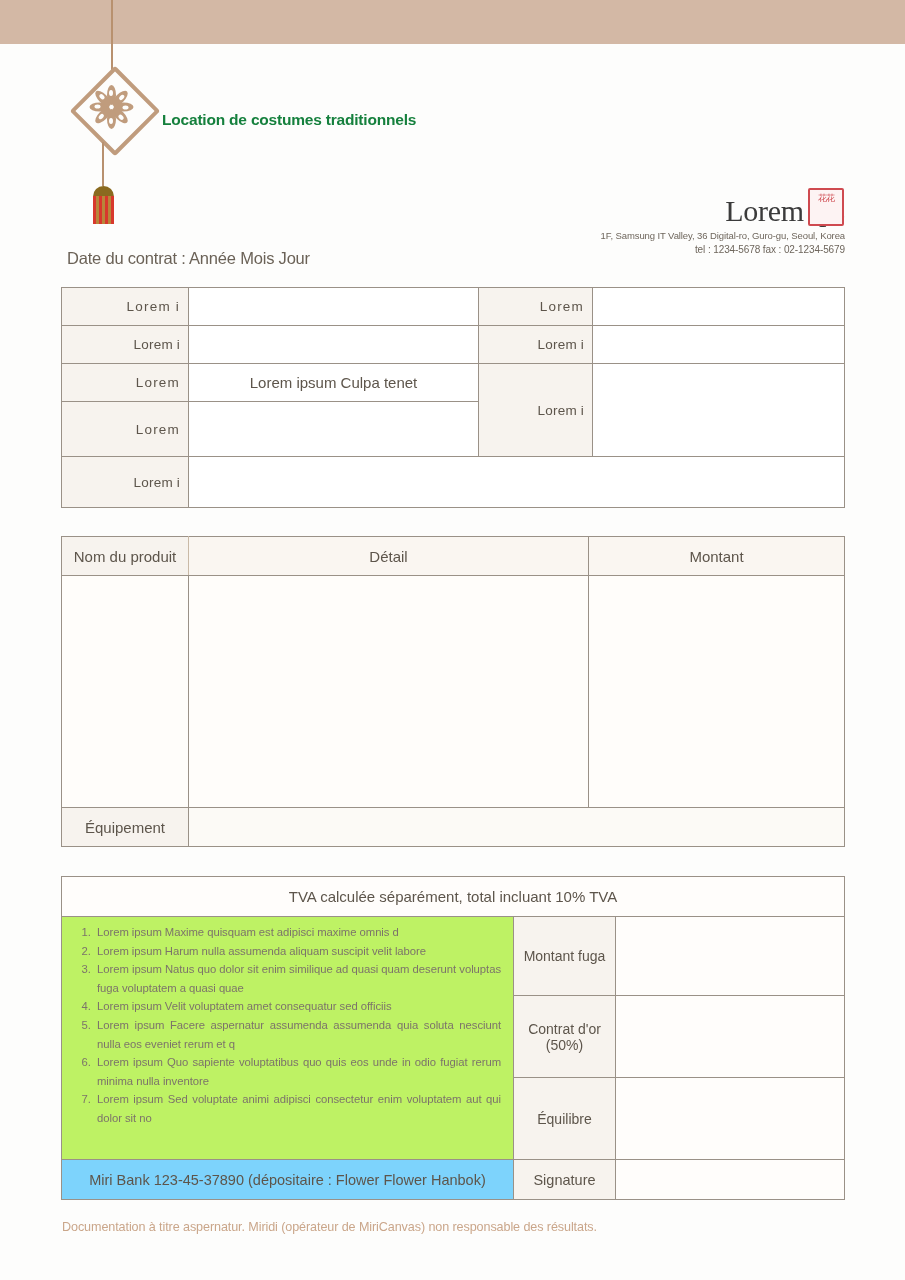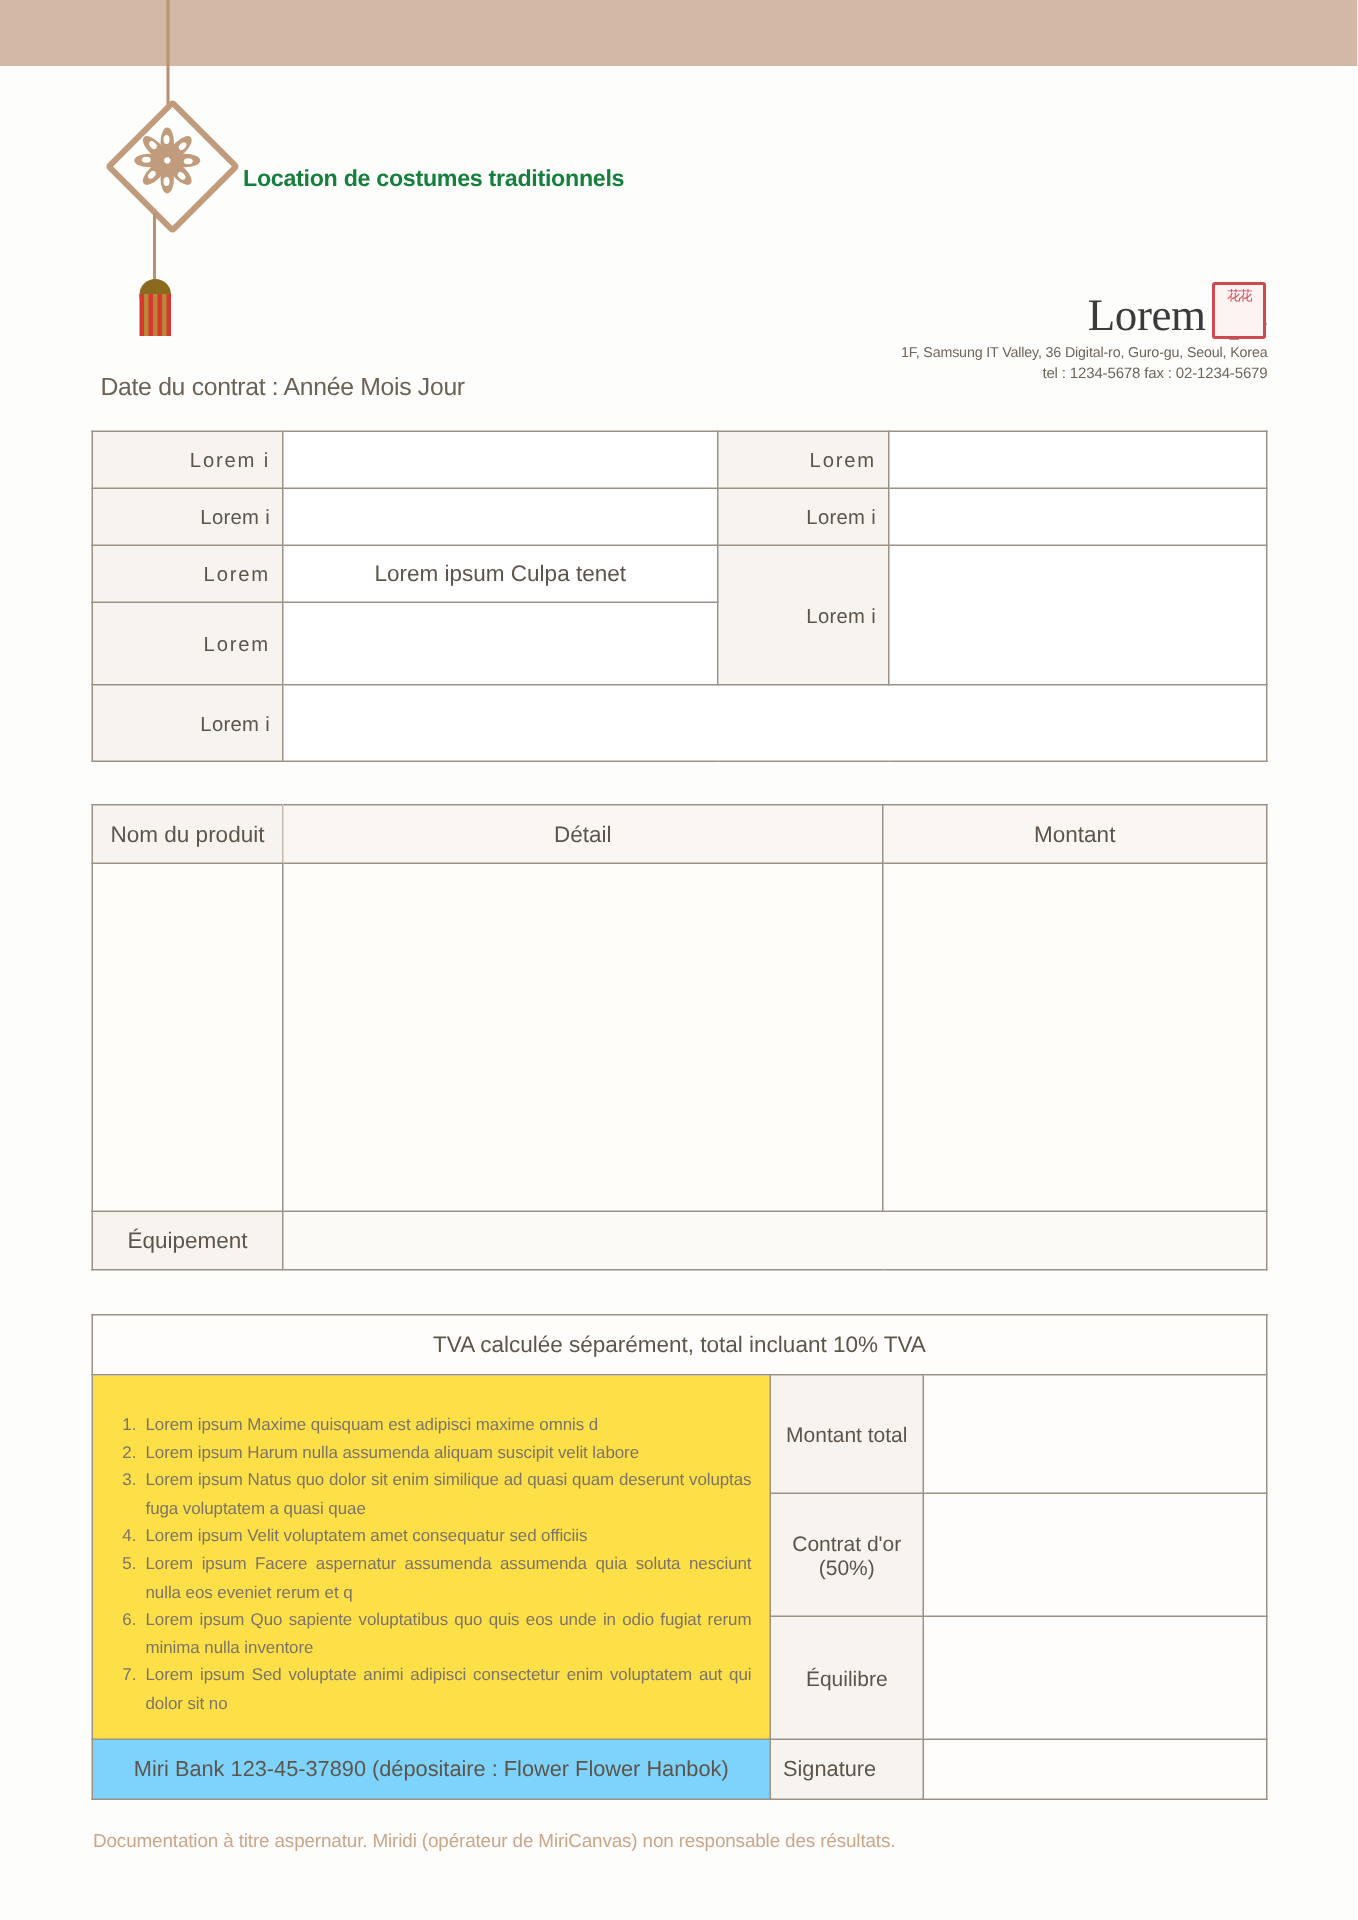--- a/index.html
+++ b/index.html
@@ -228,22 +228,22 @@
     width: 783px;
   }
   .t-terms .note td {
     height: 39px;
     text-align: center;
     font-size: 15px;
     background: #fffdfb;
     color: #5d554b;
   }
   .terms-cell {
-    padding: 24px 12px 10px 10px;
-    background: #fde047;
+    padding: 6px 12px 10px 10px;
+    background: #bef264;
     vertical-align: top;
   }
   ol.terms {
     margin: 0;
     padding: 0 0 0 22px;
     list-style: decimal;
   }
   ol.terms li {
     font-size: 11.3px;
     line-height: 18.6px;
@@ -263,20 +263,21 @@
   .bank-cell {
     height: 39px;
     font-size: 14.5px;
     color: #5d554b;
     text-align: center;
     background: #7dd3fc;
   }
   .sig-lbl {
     height: 39px;
     background: #f7f3ee;
+    text-align: center;
     font-size: 14.5px;
     color: #5d554b;
   }
   .sig-val { background: #fffdfb; }
 
   
   .footer {
     position: absolute;
     left: 62px; top: 1220px;
     font-size: 12.6px;
@@ -402,21 +403,21 @@
         <ol class="terms">
           <li>Lorem ipsum Maxime quisquam est adipisci maxime omnis d</li>
           <li>Lorem ipsum Harum nulla assumenda aliquam suscipit velit labore</li>
           <li>Lorem ipsum Natus quo dolor sit enim similique ad quasi quam deserunt voluptas fuga voluptatem a quasi quae</li>
           <li>Lorem ipsum Velit voluptatem amet consequatur sed officiis</li>
           <li>Lorem ipsum Facere aspernatur assumenda assumenda quia soluta nesciunt nulla eos eveniet rerum et q</li>
           <li>Lorem ipsum Quo sapiente voluptatibus quo quis eos unde in odio fugiat rerum minima nulla inventore</li>
           <li>Lorem ipsum Sed voluptate animi adipisci consectetur enim voluptatem aut qui dolor sit no</li>
         </ol>
       </td>
-      <td class="money-lbl" style="height:78px">Montant total</td>
+      <td class="money-lbl" style="height:78px">Montant fuga</td>
       <td class="money-val"></td>
     </tr>
     <tr>
       <td class="money-lbl" style="height:81px">Contrat d'or (50%)</td>
       <td class="money-val"></td>
     </tr>
     <tr>
       <td class="money-lbl" style="height:81px">Équilibre</td>
       <td class="money-val"></td>
     </tr>

